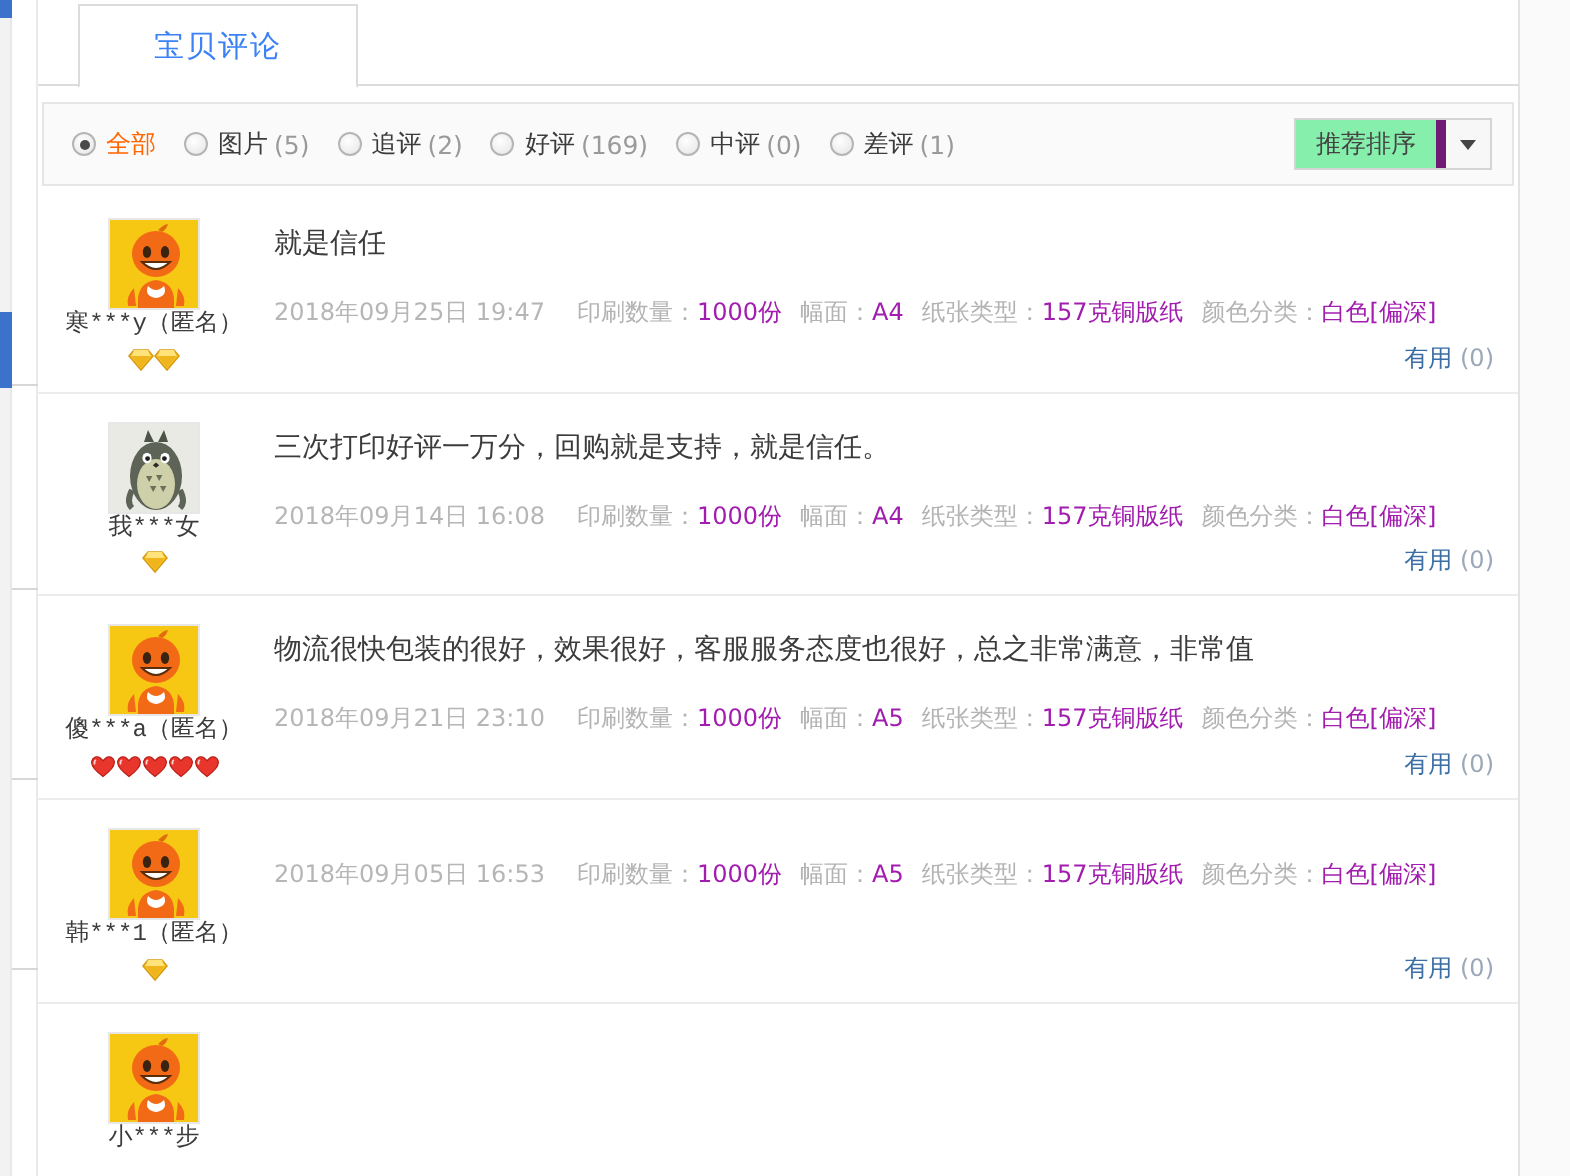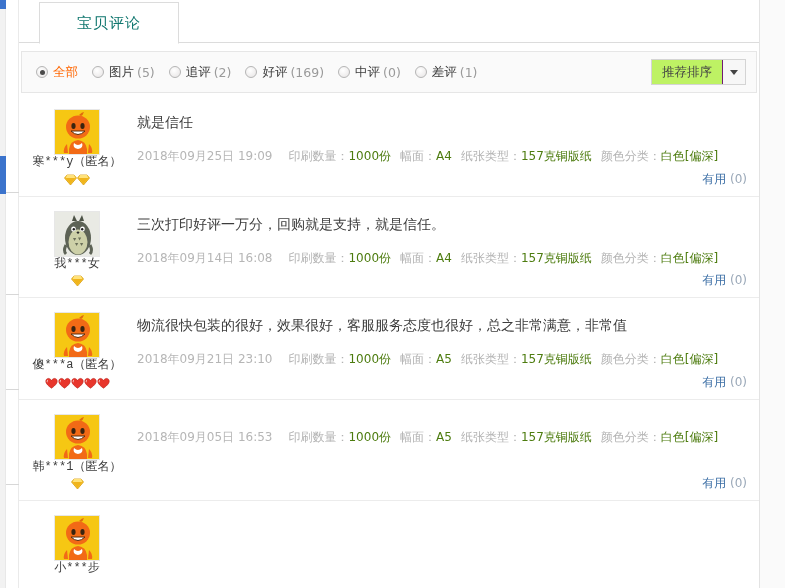--- a/index.html
+++ b/index.html
@@ -80,21 +80,21 @@
     position: absolute;
     left: 20px; top: 2px;
     width: 140px; height: 42px;
     border: 1px solid #dcdcdc;
     border-bottom: 1px solid #fff;
     background: #fff;
     display: flex;
     align-items: center;
     justify-content: center;
     font-size: 15px;
-    color: #0f766e;
+    color: #3b82f6;
     letter-spacing: 1px;
   }
 
   
   .filterbar {
     position: relative;
     margin: 8px 2px 0 2px;
     height: 42px;
     background: #fafafa;
     border: 1px solid #e6e6e6;
@@ -143,22 +143,22 @@
     height: 26px;
     border: 1px solid #d4d4d4;
     background: #fff;
   }
   .sort-label {
     padding: 0 10px;
     height: 24px;
     line-height: 24px;
     font-size: 12.5px;
     color: #444;
-    background: #bef264;
-    border-right: 1px solid #701a75;
+    background: #86efac;
+    border-right: 5px solid #701a75;
     white-space: nowrap;
   }
   .sort-arrow {
     width: 22px; height: 24px;
     background: #f7f7f7;
     display: flex; align-items: center; justify-content: center;
   }
   .caret {
     width: 0; height: 0;
     border-left: 4px solid transparent;
@@ -221,21 +221,21 @@
   .meta {
     margin-top: 14px;
     font-size: 12px;
     color: #b3b3b3;
     white-space: nowrap;
     line-height: 18px;
   }
   .meta .date { color: #b6b6b6; }
   .meta .sep { display: inline-block; width: 16px; }
   .meta .spec { margin-right: 9px; }
-  .meta .spec .v { color: #4d7c0f; }
+  .meta .spec .v { color: #a21caf; }
 
   .useful {
     position: absolute;
     right: 12px;
     bottom: 8px;
     font-size: 12px;
     color: #3b6ea5;
     cursor: pointer;
     white-space: nowrap;
   }
@@ -326,21 +326,21 @@
                 <polygon points="3,1 10,1 11.2,4 1.8,4" fill="#ffe27a"></polygon>
                 <polygon points="1.8,4 11.2,4 6.5,10 " fill="#f0b41c"></polygon>
               </svg><svg width="13" height="12" viewBox="0 0 13 12">
                 <polygon points="3,1 10,1 12.5,4 6.5,11 0.5,4" fill="#f7c52b" stroke="#d89c12" stroke-width="0.8"></polygon>
                 <polygon points="3,1 10,1 11.2,4 1.8,4" fill="#ffe27a"></polygon>
                 <polygon points="1.8,4 11.2,4 6.5,10 " fill="#f0b41c"></polygon>
               </svg></div>
           </div>
           <div class="body-col">
             <div class="review-text">就是信任</div>
-            <div class="meta"><span class="date">2018年09月25日 19:09</span><span class="sep"></span><span class="spec"><span>印刷数量：</span><span class="v">1000份</span></span><span class="spec"><span>幅面：</span><span class="v">A4</span></span><span class="spec"><span>纸张类型：</span><span class="v">157克铜版纸</span></span><span class="spec"><span>颜色分类：</span><span class="v">白色[偏深]</span></span></div>
+            <div class="meta"><span class="date">2018年09月25日 19:47</span><span class="sep"></span><span class="spec"><span>印刷数量：</span><span class="v">1000份</span></span><span class="spec"><span>幅面：</span><span class="v">A4</span></span><span class="spec"><span>纸张类型：</span><span class="v">157克铜版纸</span></span><span class="spec"><span>颜色分类：</span><span class="v">白色[偏深]</span></span></div>
           </div>
           <div class="useful"><span>有用</span> <span class="u-count">(0)</span></div>
         </div>
         <div class="review">
           <div class="user-col">
             <div class="avatar">
               <svg width="46" height="46" viewBox="0 0 46 46">
                 <rect width="46" height="46" fill="#e9eae4"></rect>
                 <path d="M17,9 l2,-6 l3,6 z" fill="#4d5347"></path>
                 <path d="M29,9 l-2,-6 l-3,6 z" fill="#4d5347"></path>

